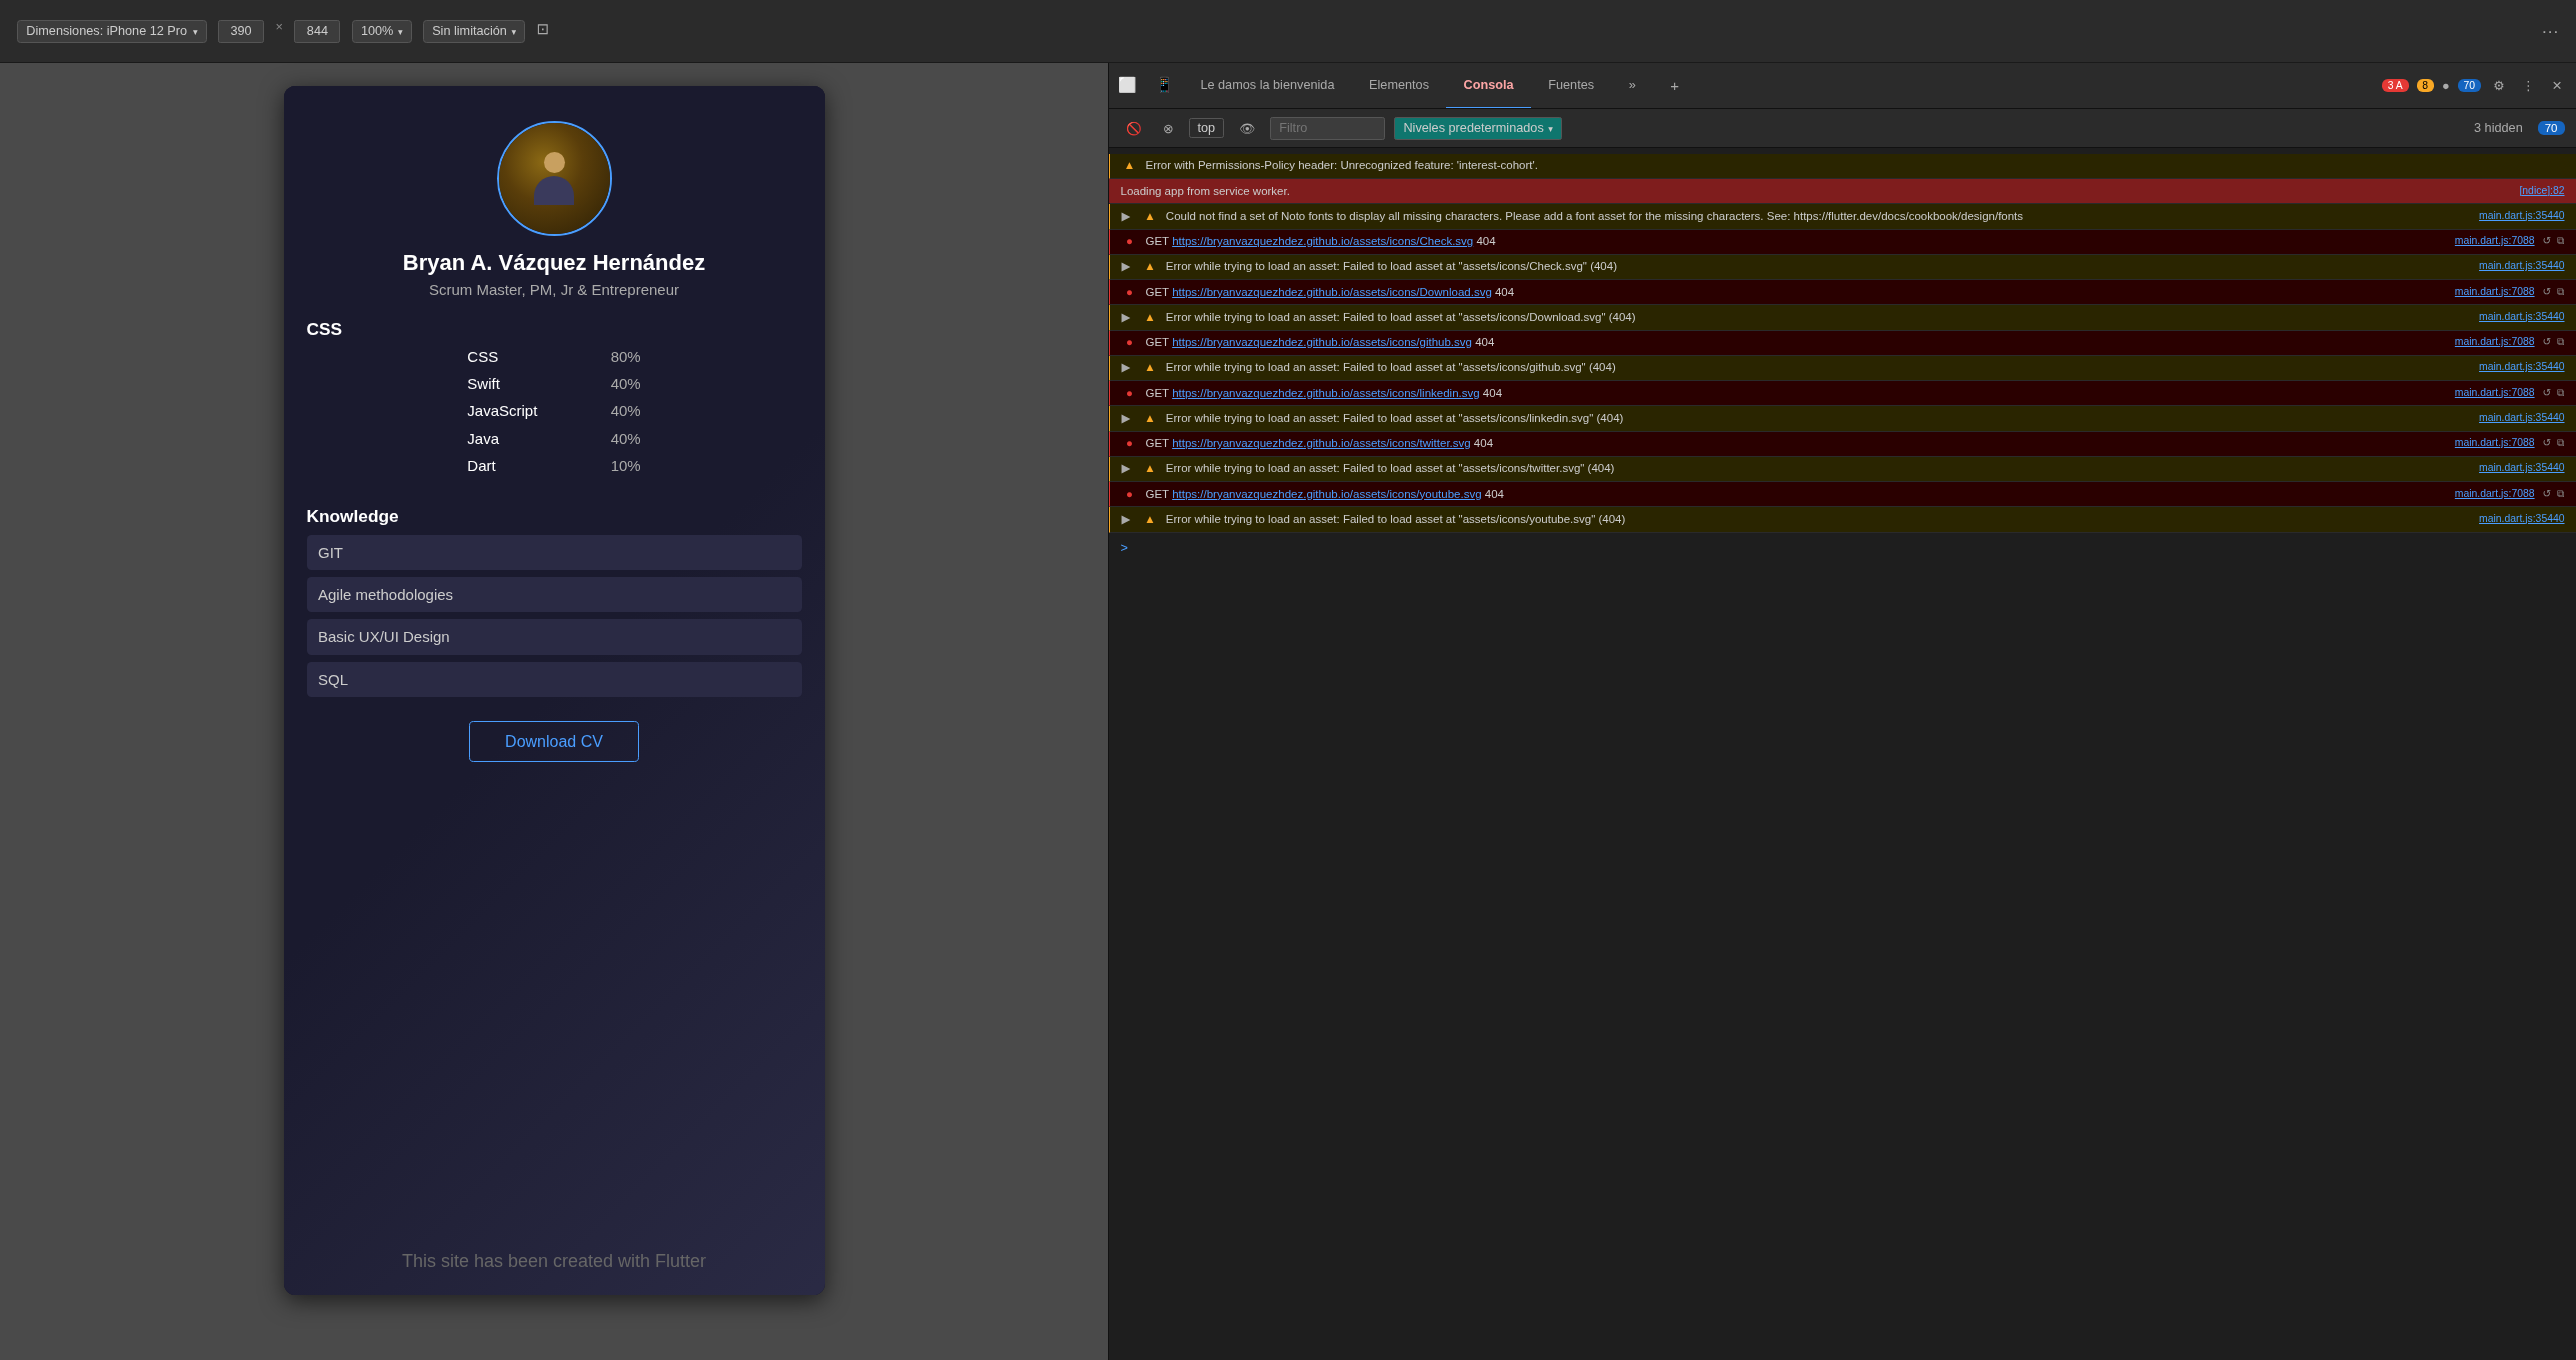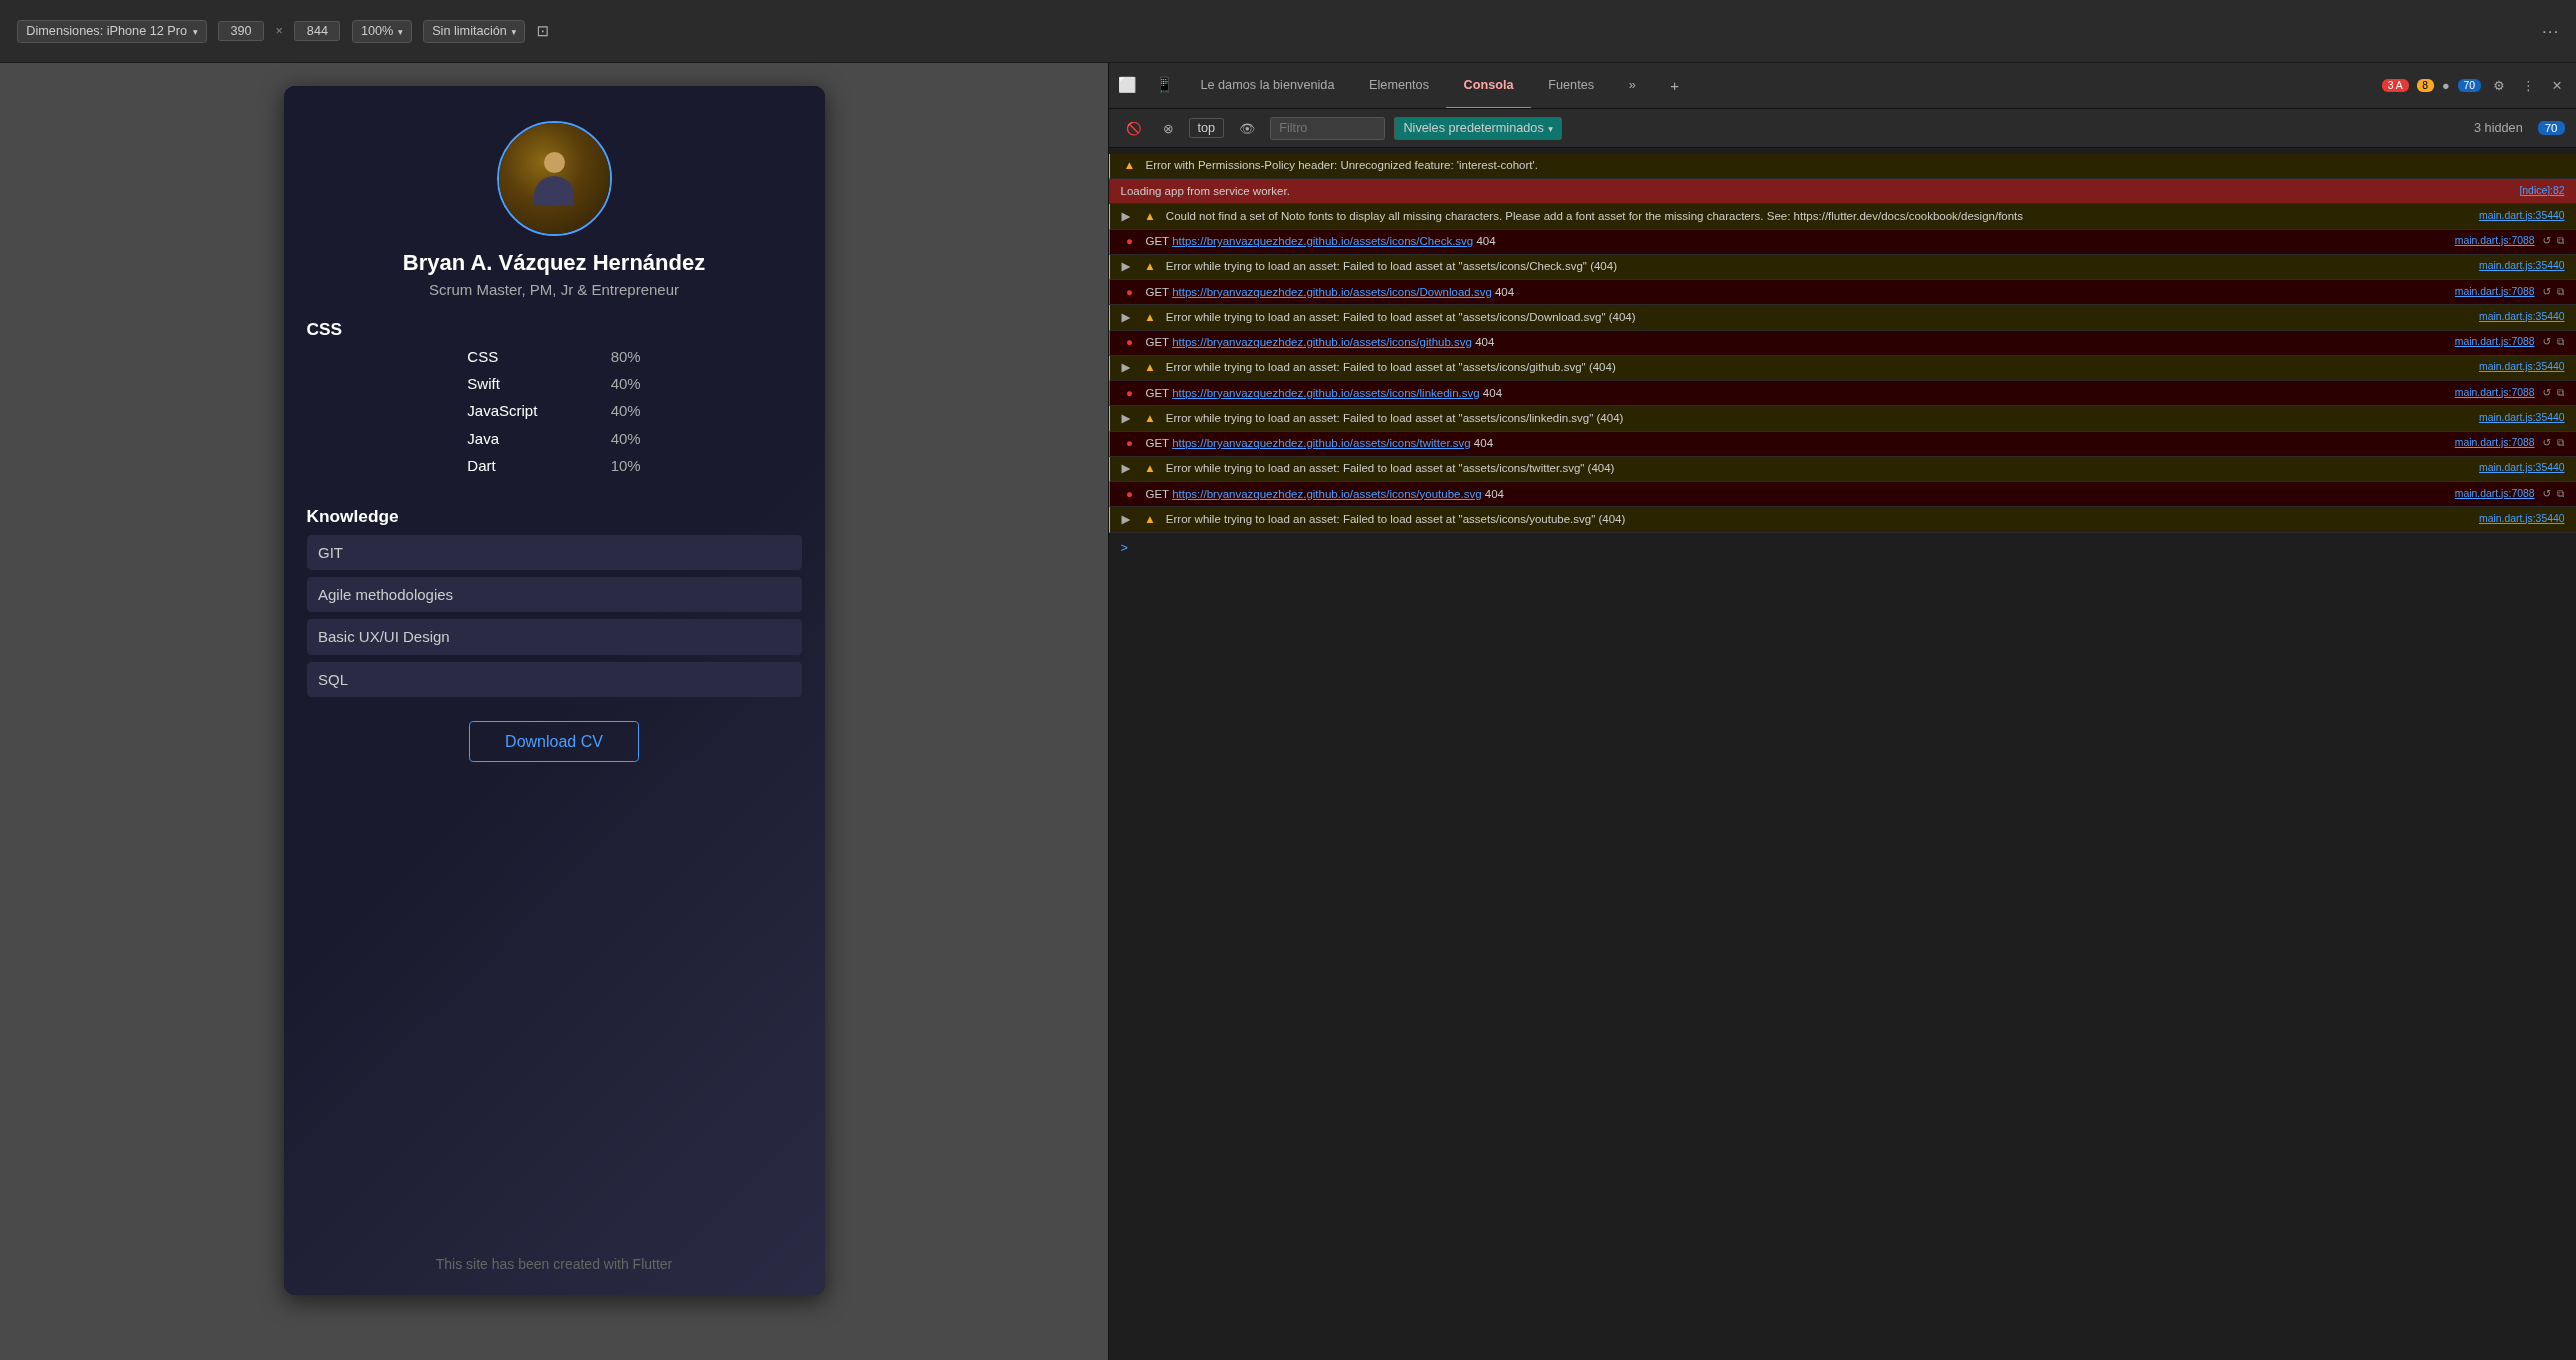--- a/index.html
+++ b/index.html
@@ -21,21 +21,20 @@
       background: #2b2b2b;
       display: flex;
       align-items: center;
       padding: 0 17.3px;
       gap: 17.3px;
       border-bottom: 0.6px solid #1a1a1a;
       z-index: 100;
     }
     .toolbar-left {
       display: flex;
-      align-items: center;
       gap: 11.5px;
       flex: 1;
     }
     .device-selector {
       display: flex;
       align-items: center;
       gap: 5.8px;
       background: #3c3c3c;
       border: 0.6px solid #555;
       border-radius: 3.5px;
@@ -458,21 +457,21 @@
       color: #4a9eff;
       font-size: 16px;
       cursor: pointer;
       position: relative;
       z-index: 1;
     }
 
     .footer-text {
       margin-top: auto;
       padding-top: 23px;
-      font-size: 14px;
+      font-size: 18px;
       color: #666;
       text-align: center;
       position: relative;
       z-index: 1;
     }
 
     
     .console-log-area::-webkit-scrollbar {
       width: 7px;
     }

